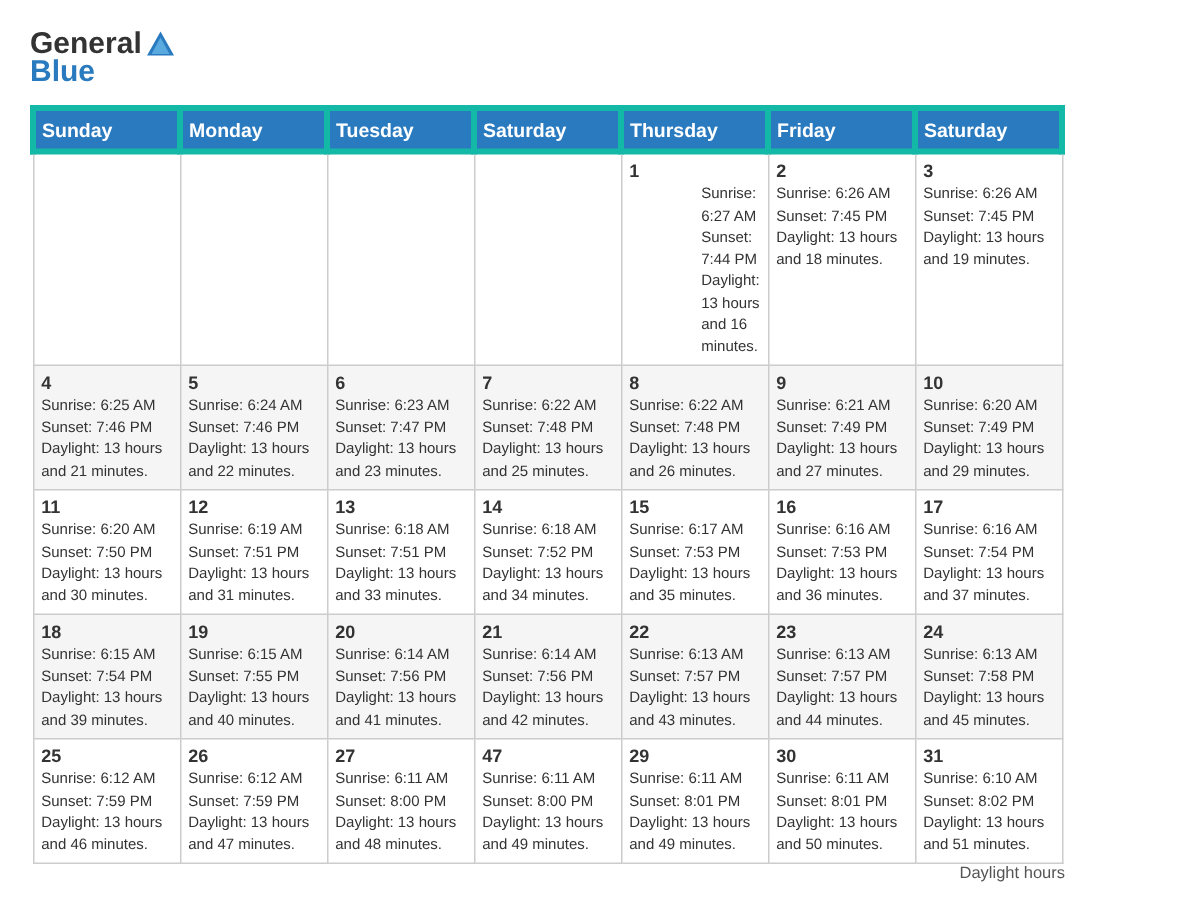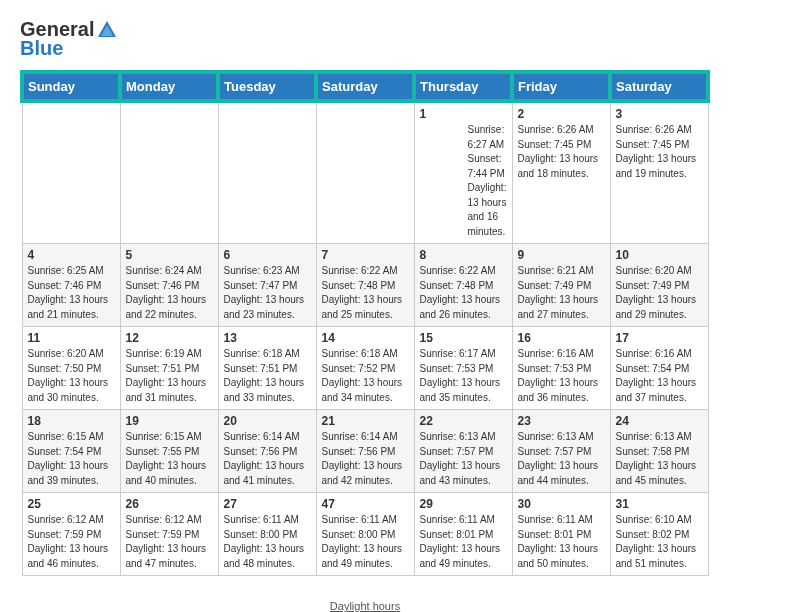--- a/index.html
+++ b/index.html
@@ -96,25 +96,24 @@
     }
     .day-info {
       font-size: 10px;
       line-height: 1.45;
       color: #333;
     }
     .empty {
       background: #fff !important;
     }
     .footer {
-      margin-top: 24px;
+      margin-top: 0;
       font-size: 11px;
       color: #555;
-      text-align: center;
-      text-decoration: underline;
+      text-align: right;
     }
     
     .row-odd td { background: #fff; }
     .row-even td { background: #efefef; }
     .row-odd td.empty, .row-even td.empty { background: #fff; }
   </style>
 </head>
 <body>
 
 <div class="page">

